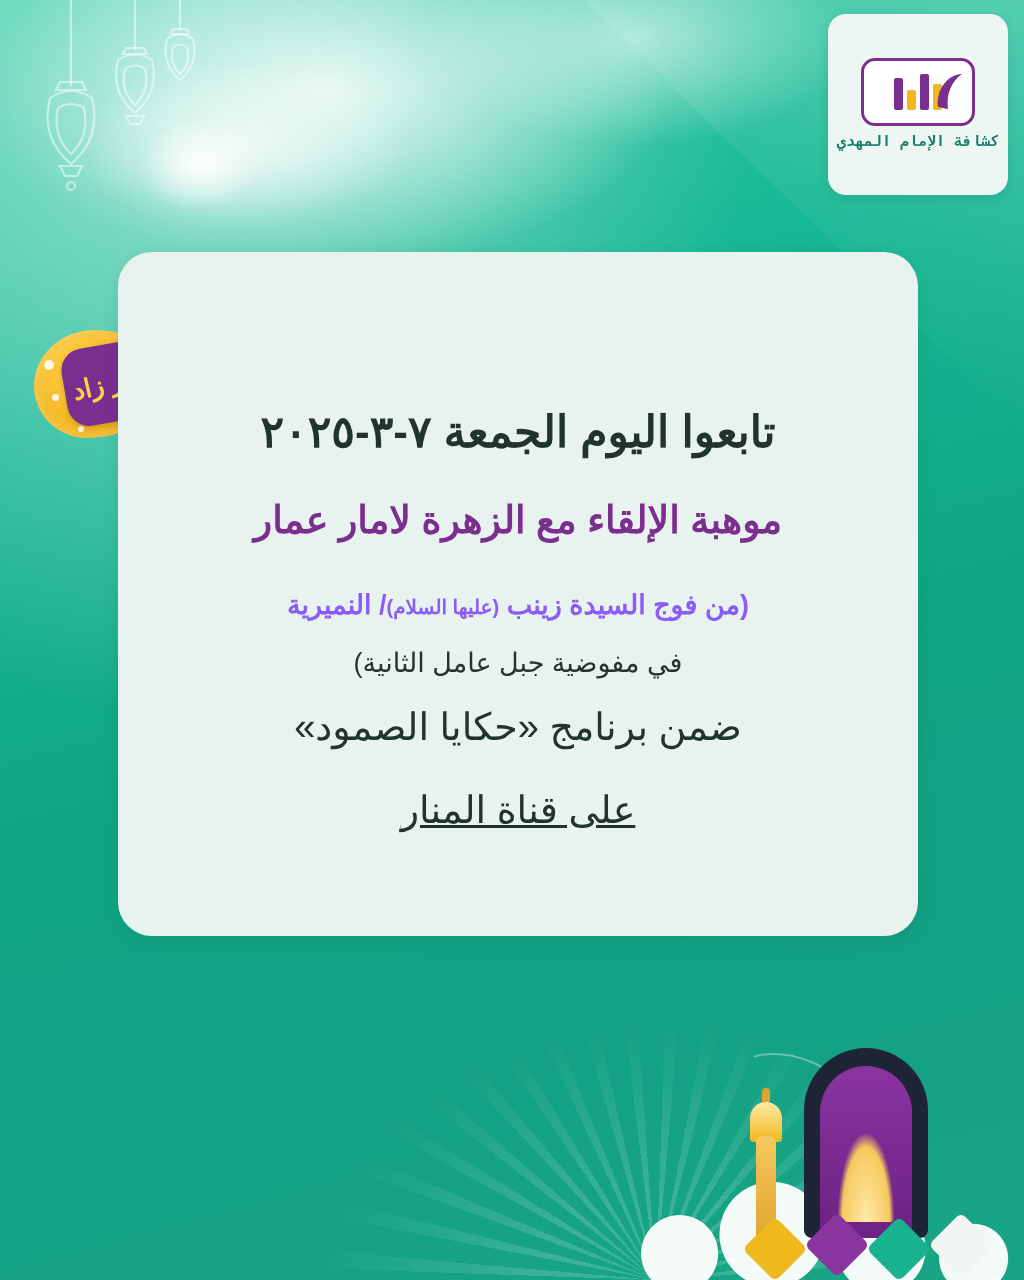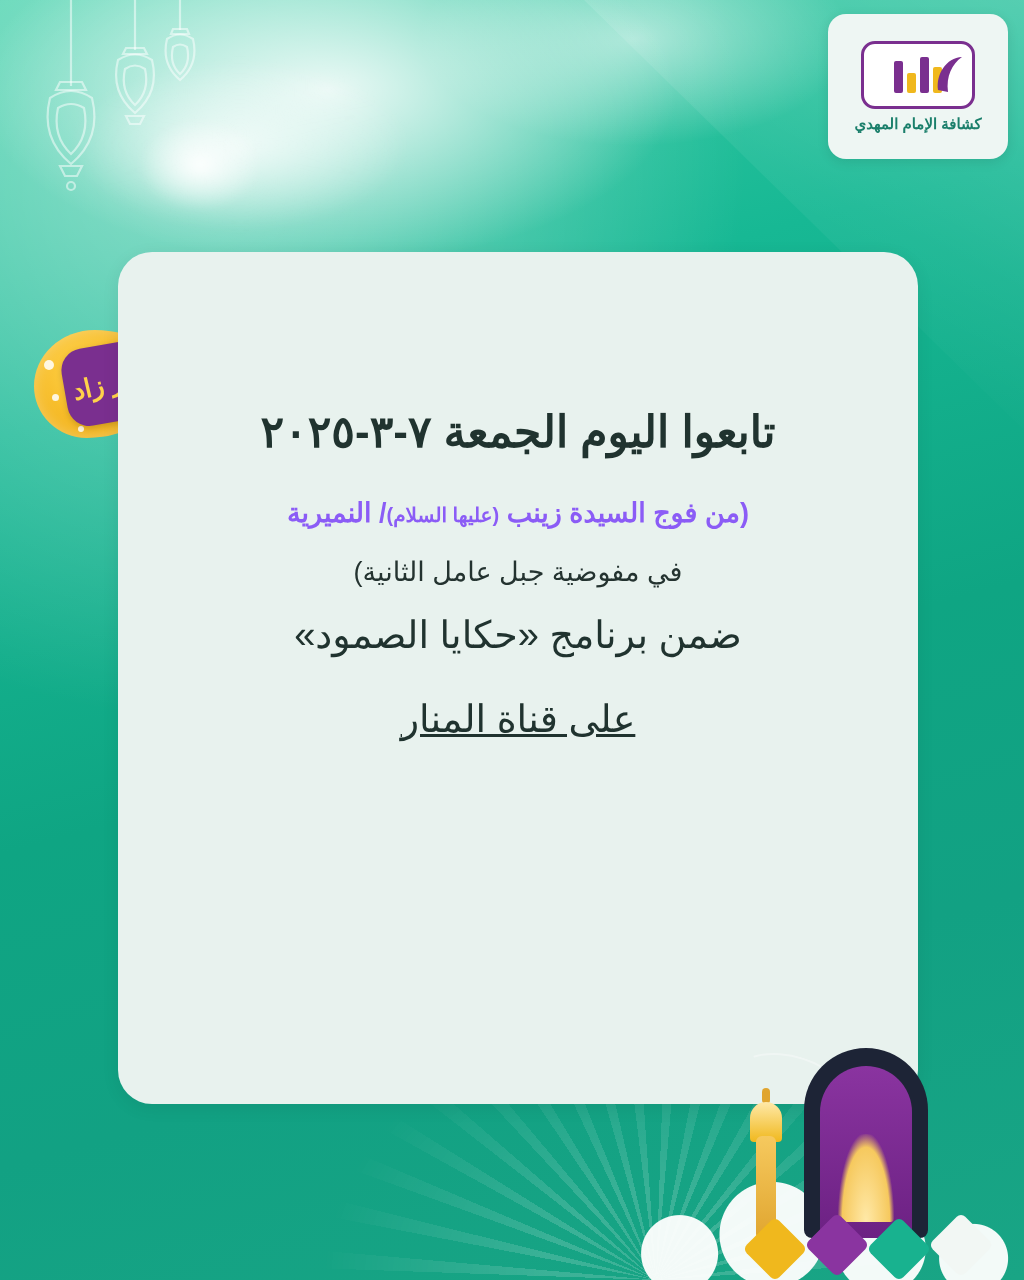--- a/index.html
+++ b/index.html
@@ -76,29 +76,30 @@
     stroke-width: 2.2;
   }
   .lantern-hang.one { left: 36px; }
   .lantern-hang.two { left: 108px; }
   .lantern-hang.three { left: 160px; }
 
   
   .logo-card {
     position: absolute;
     top: 14px; right: 16px;
-    width: 180px; height: 145px;
+    width: 180px; height: 181px;
     background: #eef6f3;
     border-radius: 18px;
     box-shadow: 0 3px 12px rgba(0,0,0,0.10);
     display: flex;
     flex-direction: column;
     align-items: center;
     justify-content: center;
     gap: 6px;
+    font-family: Liberation Mono, monospace;
   }
   .logo-emblem {
     width: 108px; height: 62px;
     border: 3px solid #7a2f8f;
     border-radius: 14px;
     position: relative;
     display: flex;
     align-items: center;
     justify-content: center;
     background: #fff;
@@ -178,21 +179,21 @@
     left: 86px; top: 90px;
     color: #fff;
     font-size: 16px;
     opacity: .9;
   }
 
   
   .card {
     position: absolute;
     left: 118px; top: 252px;
-    width: 800px; height: 852px;
+    width: 800px; height: 684px;
     background: #e8f2ee;
     border-radius: 34px;
     box-shadow: 0 4px 18px rgba(0,0,0,0.07);
   }
 
   .card-inner {
     position: absolute;
     left: 0; right: 0;
     top: 150px;
     padding: 0 40px;
@@ -397,20 +398,21 @@
     <div class="plate">
       <span>خير زاد</span>
     </div>
   </div>
 
   <div class="card">
     <div class="card-inner">
 
       <p class="line l-date">تابعوا اليوم الجمعة ٧-٣-٢٠٢٥</p>
 
+      <p class="line l-title">موهبة الإلقاء مع الزهرة لامار عمار</p>
 
       <p class="line l-org">
         <span>(من فوج السيدة زينب </span><span class="small">(عليها السلام)</span><span>/ النميرية</span>
       </p>
 
       <p class="line l-org2">في مفوضية جبل عامل الثانية)</p>
 
       <p class="line l-prog">ضمن برنامج «حكايا الصمود»</p>
 
 

